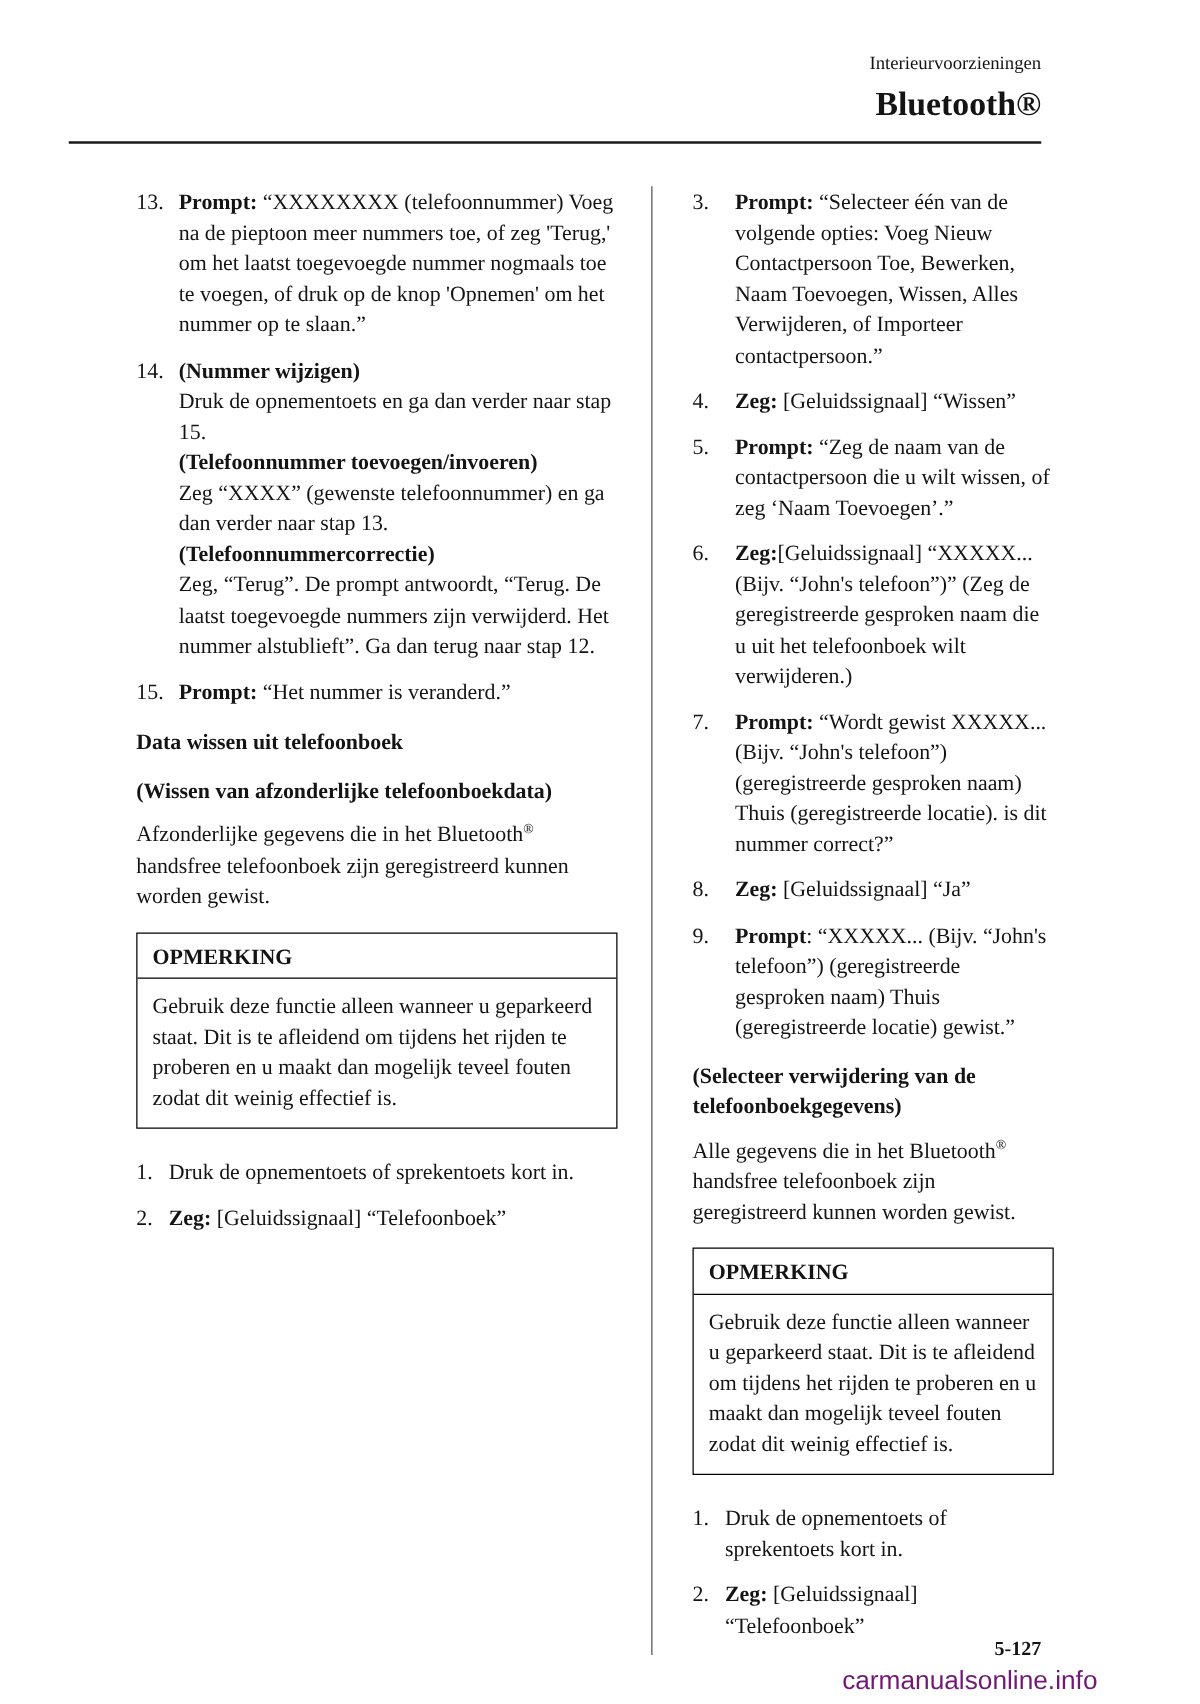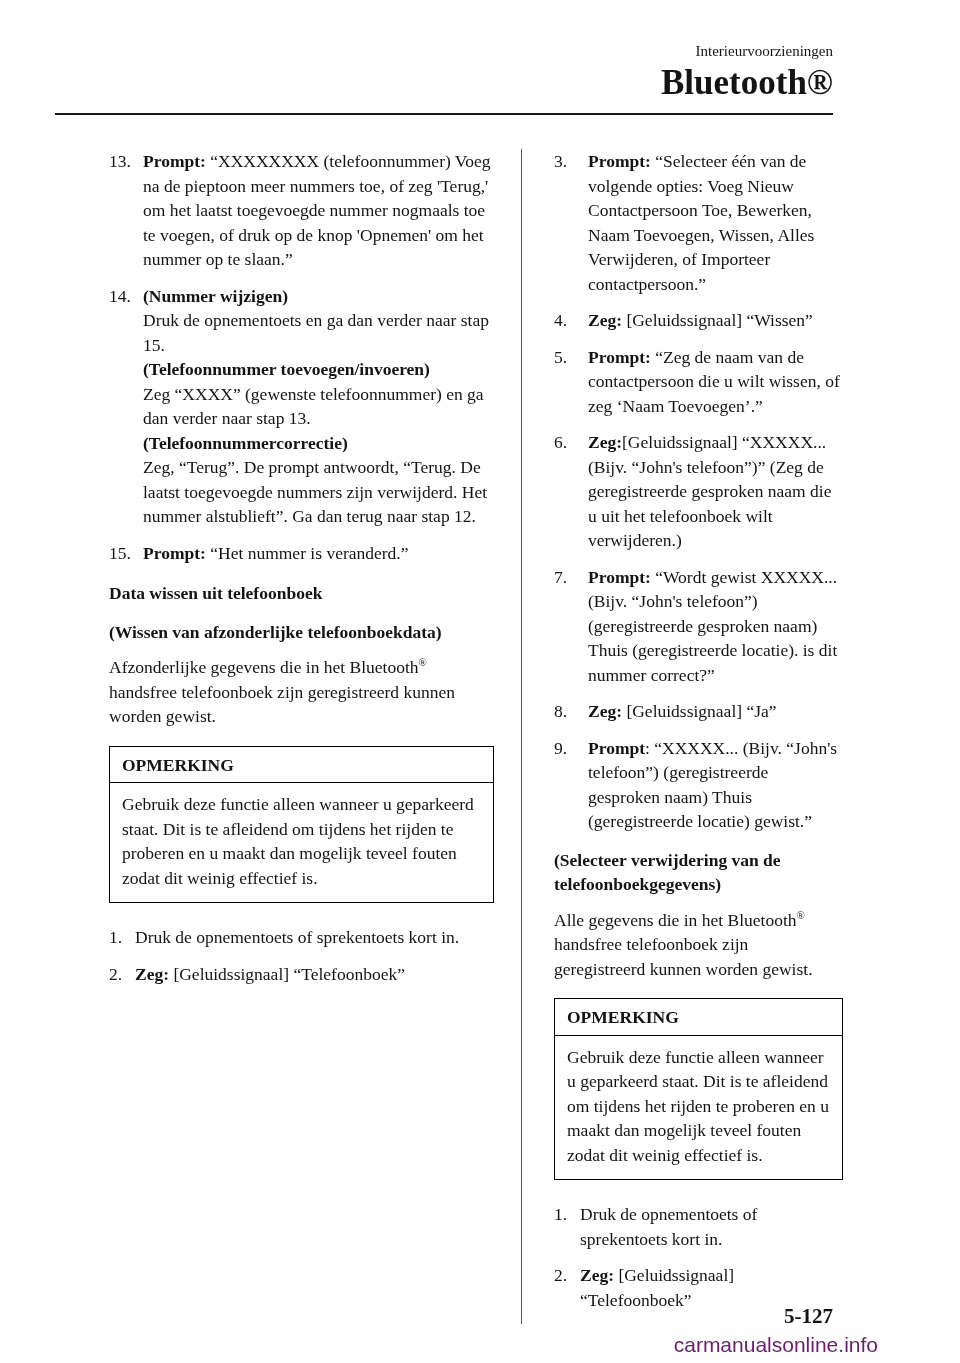--- a/index.html
+++ b/index.html
@@ -8,21 +8,21 @@
     position: relative;
     width: 888px;
     height: 1363px;
     background: #ffffff;
     color: #141414;
     font-family: "Liberation Serif", serif;
     overflow: hidden;
   }
   .header { padding: 42px 55px 0 55px; text-align: right; }
   .chapter { font-size: 15px; line-height: 19px; }
-  .title { font-size: 35px; font-weight: bold; line-height: 34px; margin-top: 5px; }
+  .title { font-size: 27px; font-weight: bold; line-height: 34px; margin-top: 5px; }
   .rule { margin: 13px 55px 0 55px; border: 0; border-top: 2px solid #1a1a1a; }
 
   .columns {
     display: flex;
     align-items: stretch;
     margin: 34px 45px 0 85px;
     min-height: 1135px;
     font-size: 17.5px;
     line-height: 1.4;
   }
@@ -41,21 +41,21 @@
   .sub-heading { font-weight: bold; margin: 14px 0 11px 0; }
   .para { margin-bottom: 17px; }
   sup { font-size: 11px; vertical-align: super; line-height: 0; }
 
   .note-box { border: 1.5px solid #000; margin: 16px 0 22px 0; }
   .note-title { font-weight: bold; padding: 6px 12px 5px 12px; border-bottom: 1.5px solid #000; }
   .note-body { padding: 9px 12px 12px 12px; }
 
   .page-number {
     position: absolute; right: 55px; bottom: 34px;
-    font-weight: bold; font-size: 21px;
+    font-weight: bold; font-size: 16px;
   }
   .watermark {
     position: absolute; right: 10px; bottom: 6px;
     color: #701a75; font-size: 21px;
     font-family: "Liberation Sans", sans-serif;
   }
 </style>
 </head>
 <body>
 

